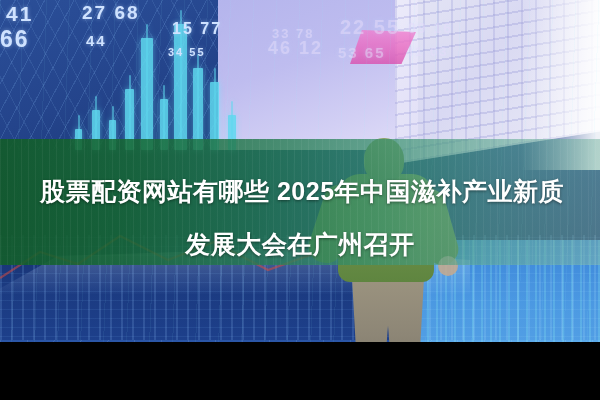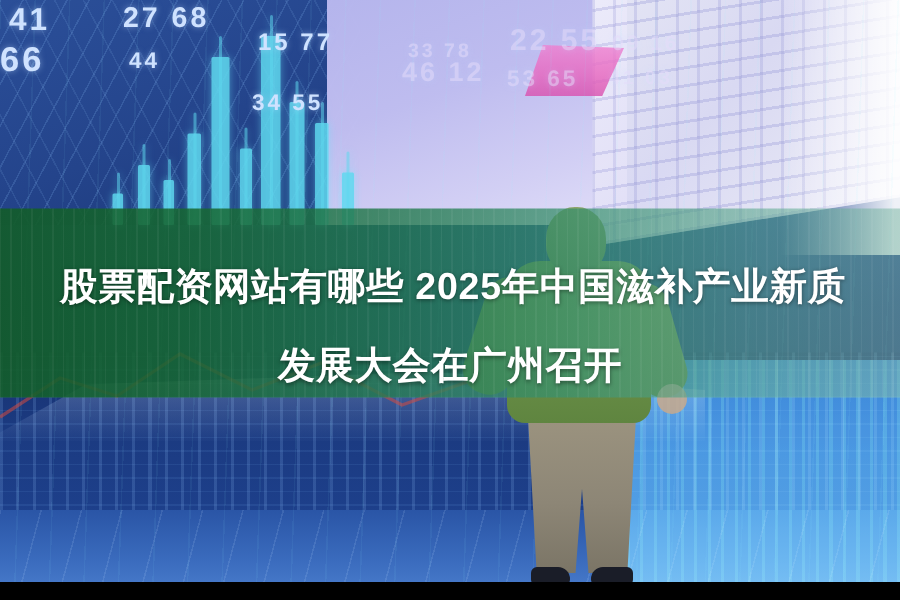--- a/index.html
+++ b/index.html
@@ -1,17 +1,17 @@
 <!DOCTYPE html>
 <html><head>
 <meta charset="utf-8">
 <style>
   html,body{margin:0;padding:0;background:#000;}
   .stage{
-    position:relative;width:600px;height:388px;overflow:hidden;
+    position:relative;width:600px;height:342px;overflow:hidden;
     font-family:"Liberation Sans","DejaVu Sans",sans-serif;
     background:#13306b;
   }
   .layer{position:absolute;inset:0;}
 
   
   #bg-base{
     background:
       linear-gradient(180deg,#2e4f96 0%,#2a4b93 18%,#2b4f97 34%,#1d3c7e 52%,#16306d 70%,#12295f 100%);
   }
@@ -183,21 +183,21 @@
       <i style="left: 158px; width: 8px; height: 35px;"></i>
       <i style="left: 161px; width: 2px; height: 49px; opacity: 0.55;"></i>
     </div>
 
   <div class="layer" id="ticker-layer">
       <span class="tick" style="left: 6px; top: 2px; font-size: 21px;">41</span>
       <span class="tick" style="left: 0px; top: 26px; font-size: 23px;">66</span>
       <span class="tick" style="left: 82px; top: 2px; font-size: 19px;">27 68</span>
       <span class="tick" style="left: 86px; top: 32px; font-size: 15px;">44</span>
       <span class="tick" style="left: 172px; top: 20px; font-size: 16px;">15 77</span>
-      <span class="tick" style="left: 168px; top: 60px; font-size: 15px; text-align: center;">34 55</span>
+      <span class="tick" style="left: 168px; top: 46px; font-size: 11px; text-align: center;">34 55</span>
       <span class="tick dim" style="left: 268px; top: 2px; font-size: 18px; margin-top: 36px;">46 12</span>
       <span class="tick dim" style="left: 272px; top: 26px; font-size: 13px;">33 78</span>
       <span class="tick dim" style="left: 340px; top: 16px; font-size: 20px; text-align: right;">22 55</span>
       <span class="tick dim" style="left: 338px; top: 44px; font-size: 15px; text-align: center;">53 65</span>
       <span class="tick dim" style="left: 408px; top: 20px; font-size: 14px;">09 16</span>
       <span class="tick dim" style="left: 406px; top: 44px; font-size: 13px;">41 03</span>
     </div>
 
   <div class="layer" id="bg-lowerfacade"></div>
   <div class="layer" id="bg-lowerroof"></div>

